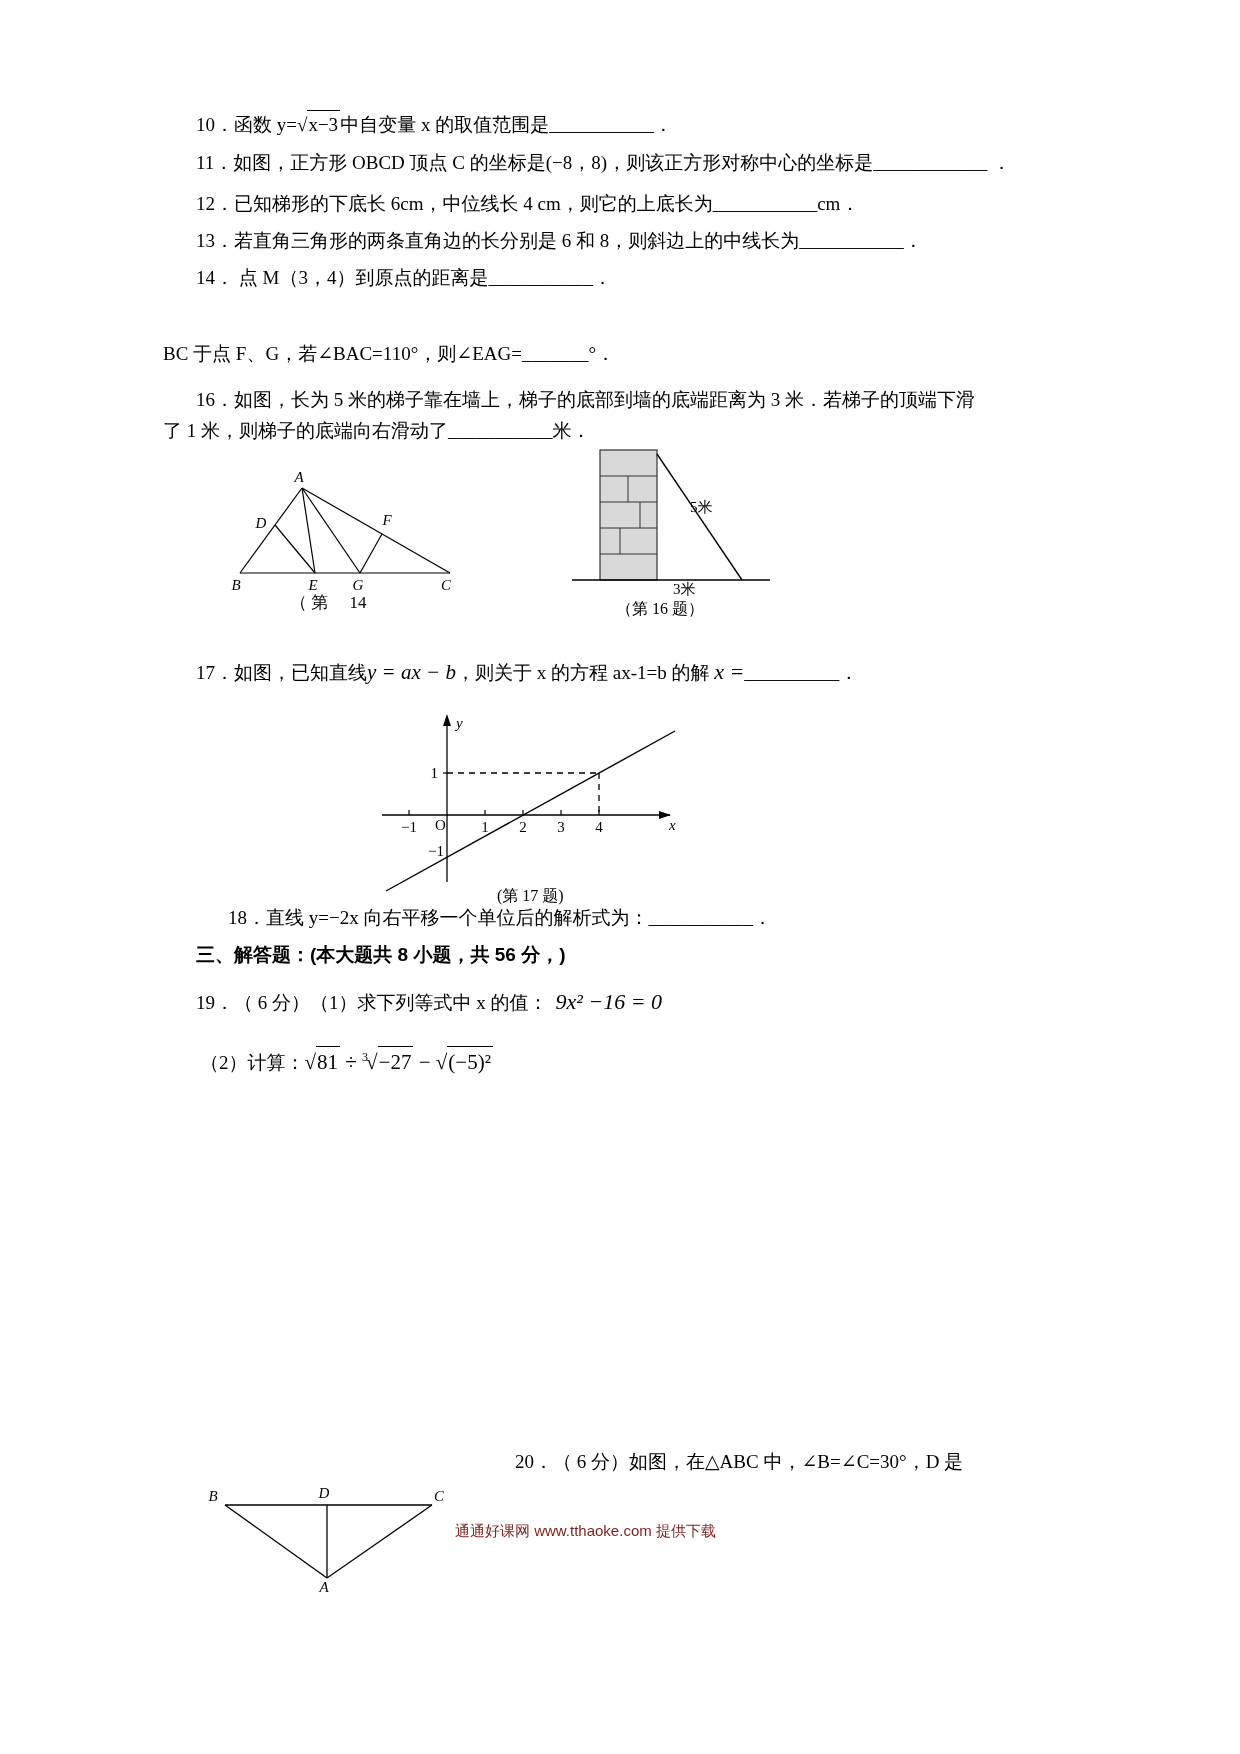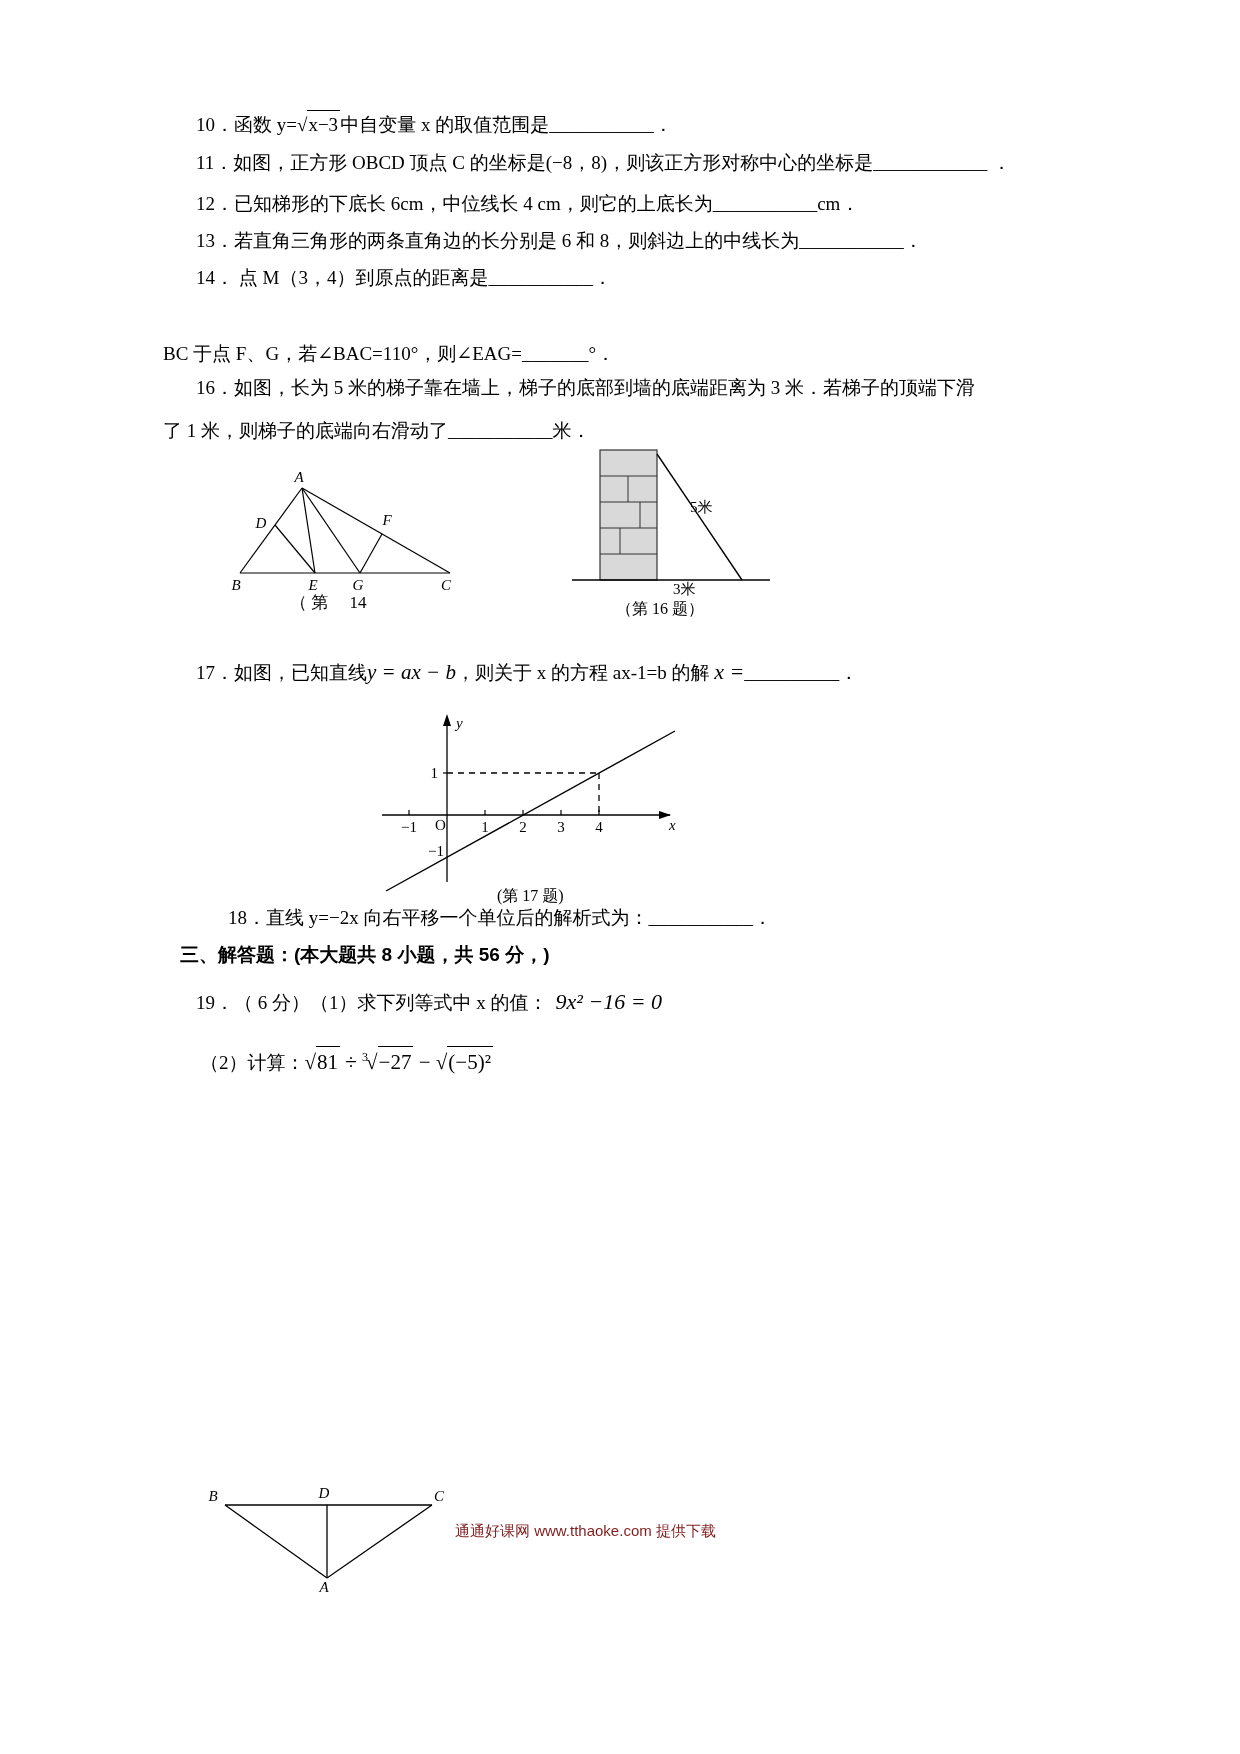--- a/index.html
+++ b/index.html
@@ -37,21 +37,21 @@
   <p class="q" style="left:196px; top:151px;">11．如图，正方形 OBCD 顶点 C 的坐标是(−8，8)，则该正方形对称中心的坐标是____________ ．</p>
 
   <p class="q" style="left:196px; top:192px;">12．已知梯形的下底长 6cm，中位线长 4 cm，则它的上底长为___________cm．</p>
 
   <p class="q" style="left:196px; top:229px;">13．若直角三角形的两条直角边的长分别是 6 和 8，则斜边上的中线长为___________．</p>
 
   <p class="q" style="left:196px; top:266px;">14． 点 M（3，4）到原点的距离是___________．</p>
 
   <p class="q" style="left:163px; top:342px;">BC 于点 F、G，若∠BAC=110°，则∠EAG=_______°．</p>
 
-  <p class="q" style="left:196px; top:376px;">16．如图，长为 5 米的梯子靠在墙上，梯子的底部到墙的底端距离为 3 米．若梯子的顶端下滑</p>
+  <p class="q" style="left:196px; top:388px;">16．如图，长为 5 米的梯子靠在墙上，梯子的底部到墙的底端距离为 3 米．若梯子的顶端下滑</p>
   <p class="q" style="left:163px; top:419px;">了 1 米，则梯子的底端向右滑动了___________米．</p>
 
   <svg class="fig" style="left:225px; top:468px;" width="250" height="135" viewBox="0 0 250 135">
     <g stroke="#000" stroke-width="1.2" fill="none">
       <line x1="15" y1="105" x2="225" y2="105"></line>
       <line x1="15" y1="105" x2="77" y2="20"></line>
       <line x1="77" y1="20" x2="225" y2="105"></line>
       <line x1="77" y1="20" x2="90" y2="105"></line>
       <line x1="77" y1="20" x2="135" y2="105"></line>
       <line x1="50" y1="57" x2="90" y2="105"></line>
@@ -113,26 +113,27 @@
     <text class="cn" x="151" y="122" text-anchor="middle">2</text>
     <text class="cn" x="189" y="122" text-anchor="middle">3</text>
     <text class="cn" x="227" y="122" text-anchor="middle">4</text>
     <text class="cn" x="66" y="68" text-anchor="end">1</text>
     <text class="cn" x="72" y="146" text-anchor="end">−1</text>
   </svg>
   <div class="cap" style="left:497px; top:886px;">(第 17 题)</div>
 
   <p class="q" style="left:228px; top:906px;">18．直线 y=−2x 向右平移一个单位后的解析式为：___________．</p>
 
-  <p class="q sec" style="left:180px; top:943px;text-align:right;">三、解答题：(本大题共 8 小题，共 56 分，)</p>
+  <p class="q sec" style="left:196px; top:943px;text-align:right;">三、解答题：(本大题共 8 小题，共 56 分，)</p>
 
   <p class="q" style="left:196px; top:988px;"><span>19．（ 6 分）（1）求下列等式中 x 的值：</span><span class="eq">9x² −16 = 0</span></p>
 
   <p class="q" style="left:200px; top:1046px;"><span>（2）计算：</span><span class="math19"><span class="rad"><span>√</span><span class="vinc">81</span></span><span> ÷ </span><span class="rad"><sup class="idx">3</sup><span>√</span><span class="vinc">−27</span></span><span> − </span><span class="rad"><span>√</span><span class="vinc">(−5)²</span></span></span></p>
 
+  <p class="q" style="left:515px; top:1450px;">20．（ 6 分）如图，在△ABC 中，∠B=∠C=30°，D 是</p>
 
   <svg class="fig" style="left:200px; top:1483px;" width="250" height="112" viewBox="0 0 250 112">
     <g stroke="#000" stroke-width="1.3" fill="none">
       <line x1="25" y1="22" x2="232" y2="22"></line>
       <line x1="25" y1="22" x2="127" y2="95"></line>
       <line x1="232" y1="22" x2="127" y2="95"></line>
       <line x1="127" y1="22" x2="127" y2="95"></line>
     </g>
     <text x="13" y="18" text-anchor="middle">B</text>
     <text x="124" y="15" text-anchor="middle">D</text>

